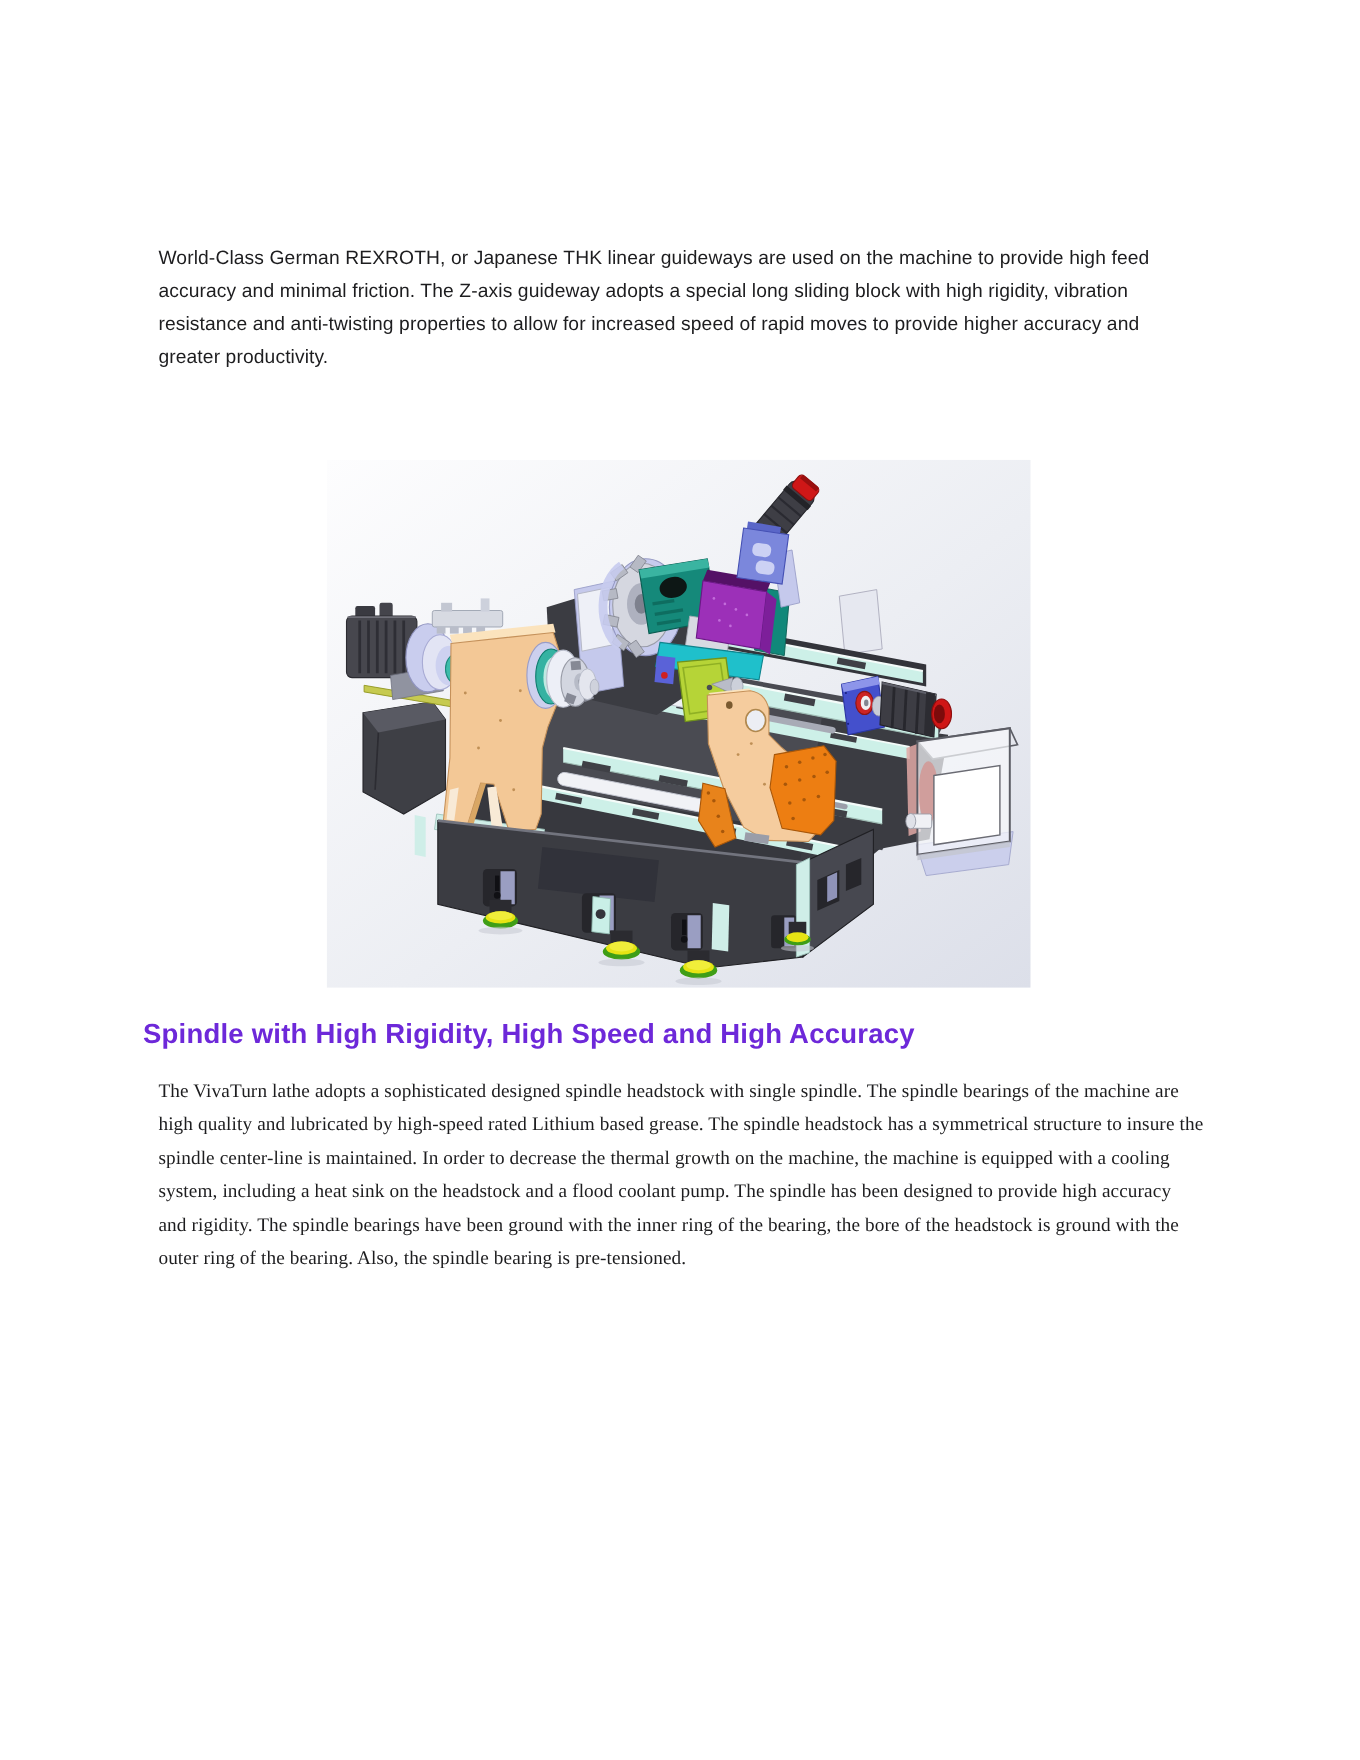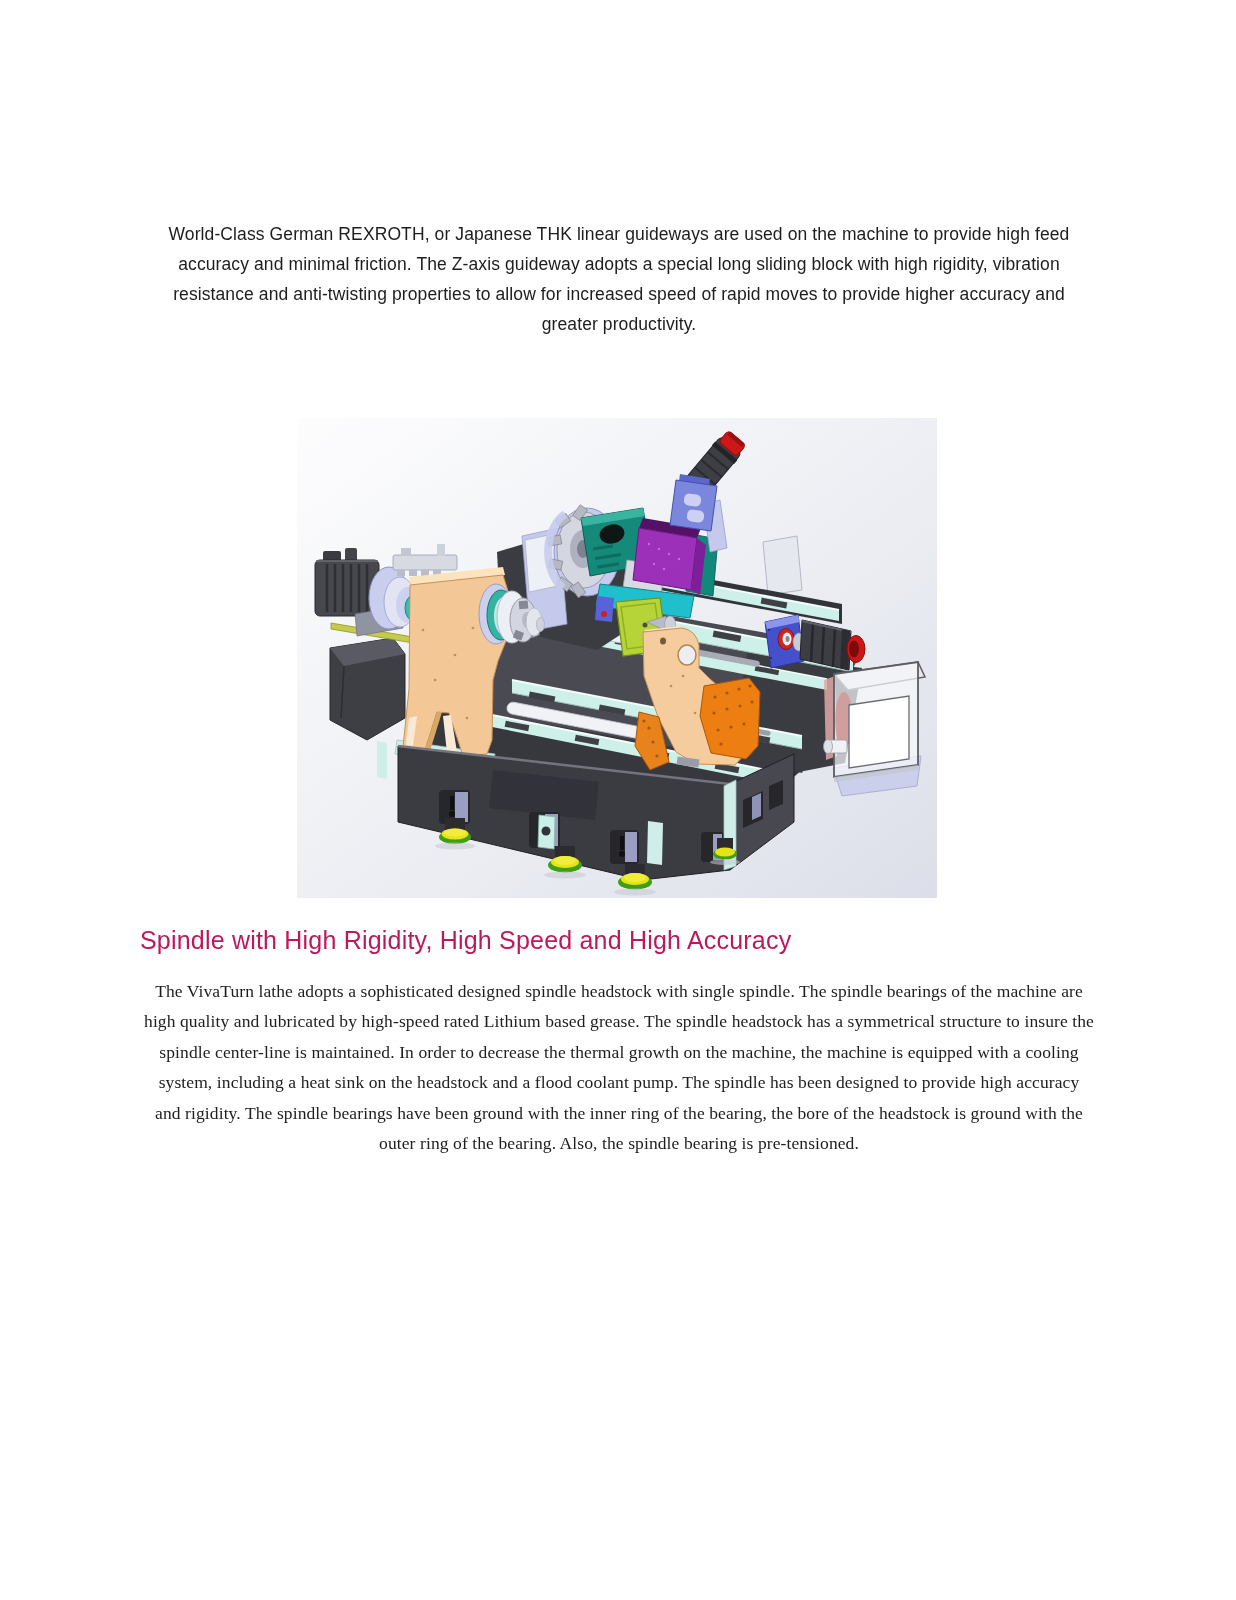--- a/index.html
+++ b/index.html
@@ -1,31 +1,31 @@
 <!DOCTYPE html>
 <html><head>
 <meta charset="utf-8">
 <style>
   html, body { margin: 0; padding: 0; background: #ffffff; }
   body {
     width: 1236px; height: 1600px; position: relative; overflow: hidden;
     font-family: "Liberation Sans", sans-serif;
     -webkit-font-smoothing: antialiased;
   }
-  .page { position: absolute; inset: 0; background: #ffffff; text-align: center; }
+  .page { position: absolute; inset: 0; background: #ffffff; }
   .body-text {
     position: absolute; left: 144px; width: 950px;
     font-size: 17.5px; line-height: 30px; color: #1d1d1f; margin: 0;
     letter-spacing: 0.1px;
   }
   #paragraph-guideways { top: 219px; }
   #paragraph-spindle   { top: 976px; line-height: 30.4px; font-family: Liberation Serif, serif; }
   .section-heading {
-    position: absolute; left: 140px; top: 924px; margin: 0;
-    font-size: 25px; font-weight: normal; color: #be185d; line-height: 32px;
+    position: absolute; left: 130px; top: 924px; margin: 0;
+    font-size: 25px; font-weight: bold; color: #6d28d9; line-height: 32px;
     letter-spacing: 0.2px;
   }
   .machine-figure {
     position: absolute; left: 297px; top: 418px; width: 640px; height: 480px;
     margin: 0; padding: 0;
   }
   .machine-figure svg { display: block; }
 </style>
 </head>
 <body>

